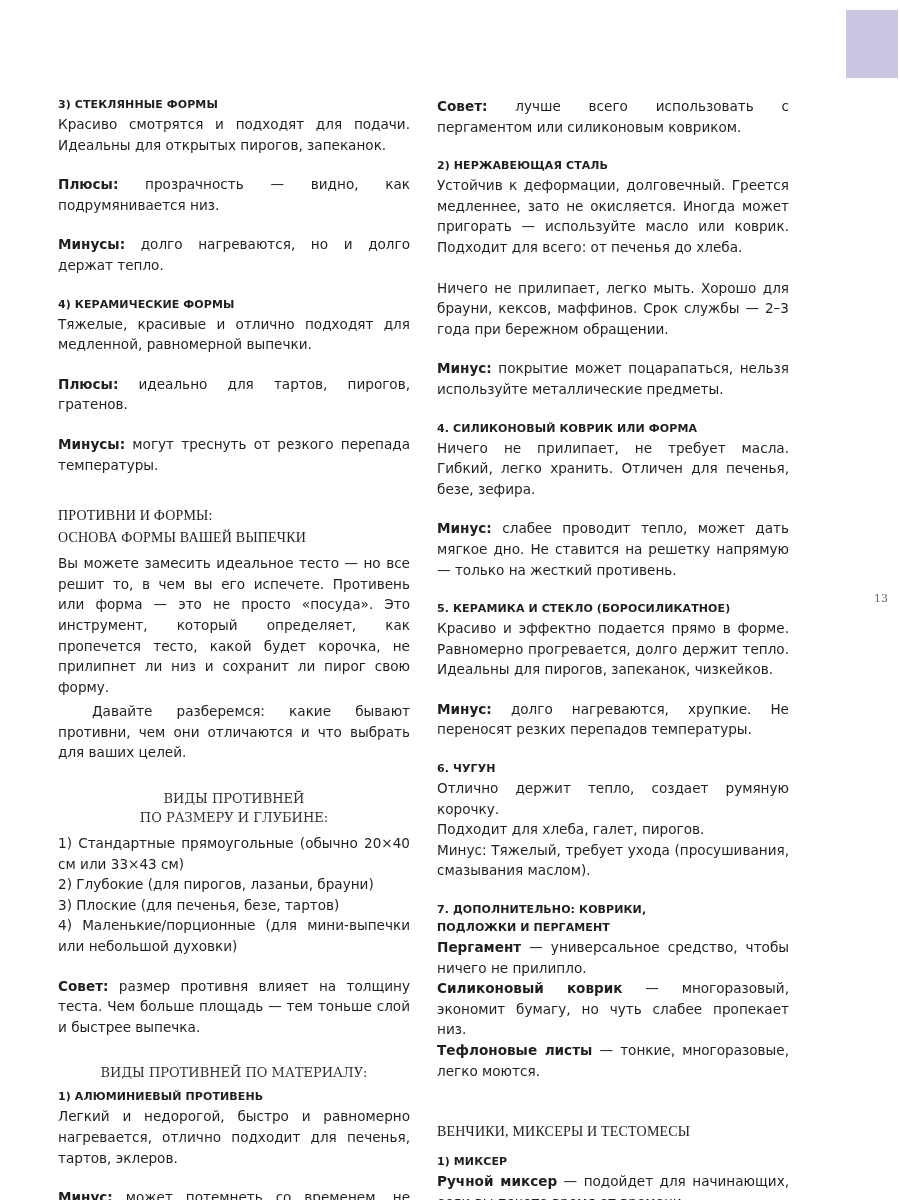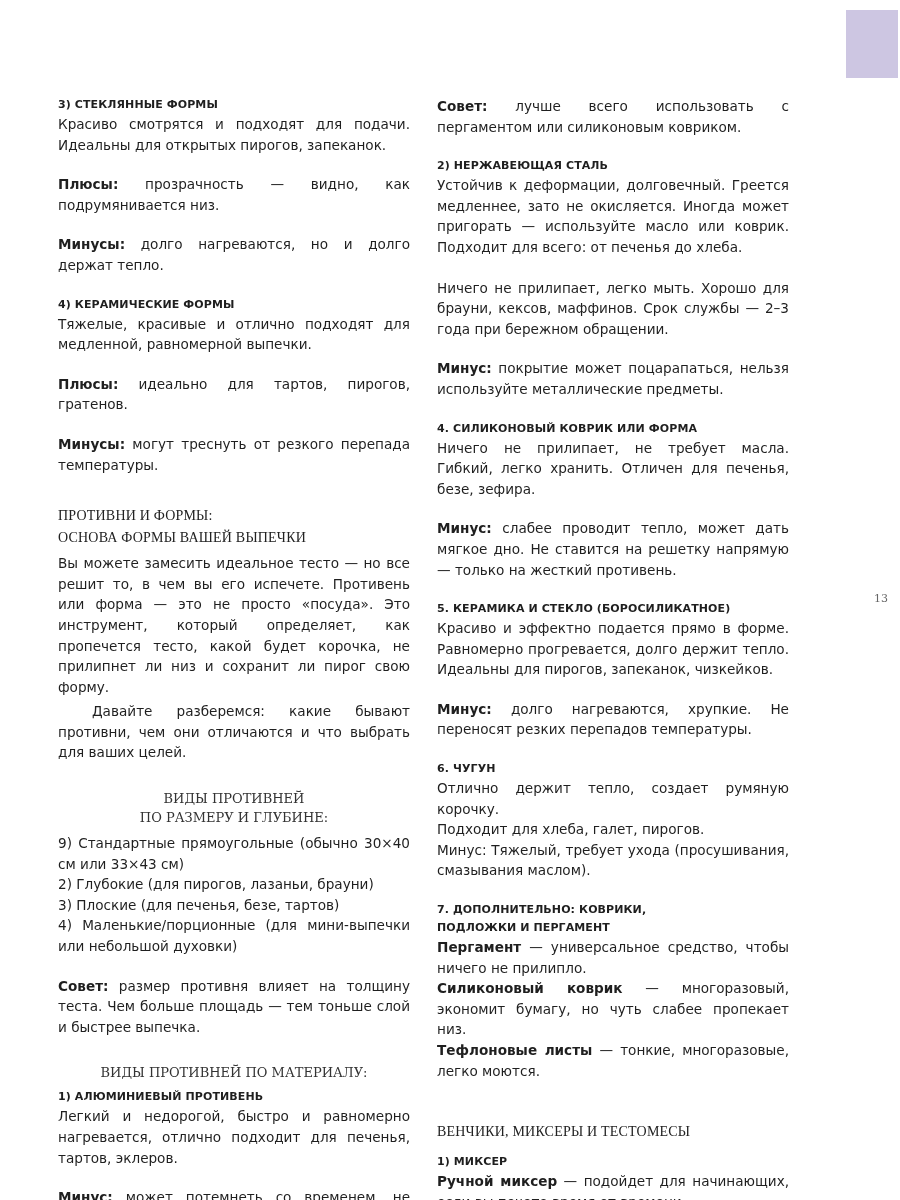--- a/index.html
+++ b/index.html
@@ -45,21 +45,21 @@
     <h2 class="h2">основа формы вашей выпечки</h2>
   </div>
   <p style="margin-top:4px">Вы можете замесить идеальное тесто — но все решит то, в чем вы его испечете. Противень или форма — это не просто «посуда». Это инструмент, который определяет, как пропечется тесто, какой будет корочка, не прилипнет ли низ и сохранит ли пирог свою форму.</p>
   <p class="indent" style="margin-top:4px">Давайте разберемся: какие бывают противни, чем они отличаются и что выбрать для ваших целей.</p>
 
   <div style="margin-top:26px">
     <h3 class="h3">Виды противней</h3>
     <h3 class="h3">по размеру и глубине:</h3>
   </div>
   <div style="margin-top:6px">
-    <p>9) Стандартные прямоугольные (обычно 30×40 см или 33×43 см)</p>
+    <p>1) Стандартные прямоугольные (обычно 20×40 см или 33×43 см)</p>
     <p>2) Глубокие (для пирогов, лазаньи, брауни)</p>
     <p>3) Плоские (для печенья, безе, тартов)</p>
     <p>4) Маленькие/порционные (для мини-выпечки или небольшой духовки)</p>
   </div>
   <p class="gap"><b>Совет:</b><span> размер противня влияет на толщину теста. Чем больше площадь — тем тоньше слой и быстрее выпечка.</span></p>
 
   <h3 class="h3" style="margin-top:26px">Виды противней по материалу:</h3>
   <div style="margin-top:6px">
     <p class="sub">1) Алюминиевый противень</p>
     <p>Легкий и недорогой, быстро и равномерно нагревается, отлично подходит для печенья, тартов, эклеров.</p>

